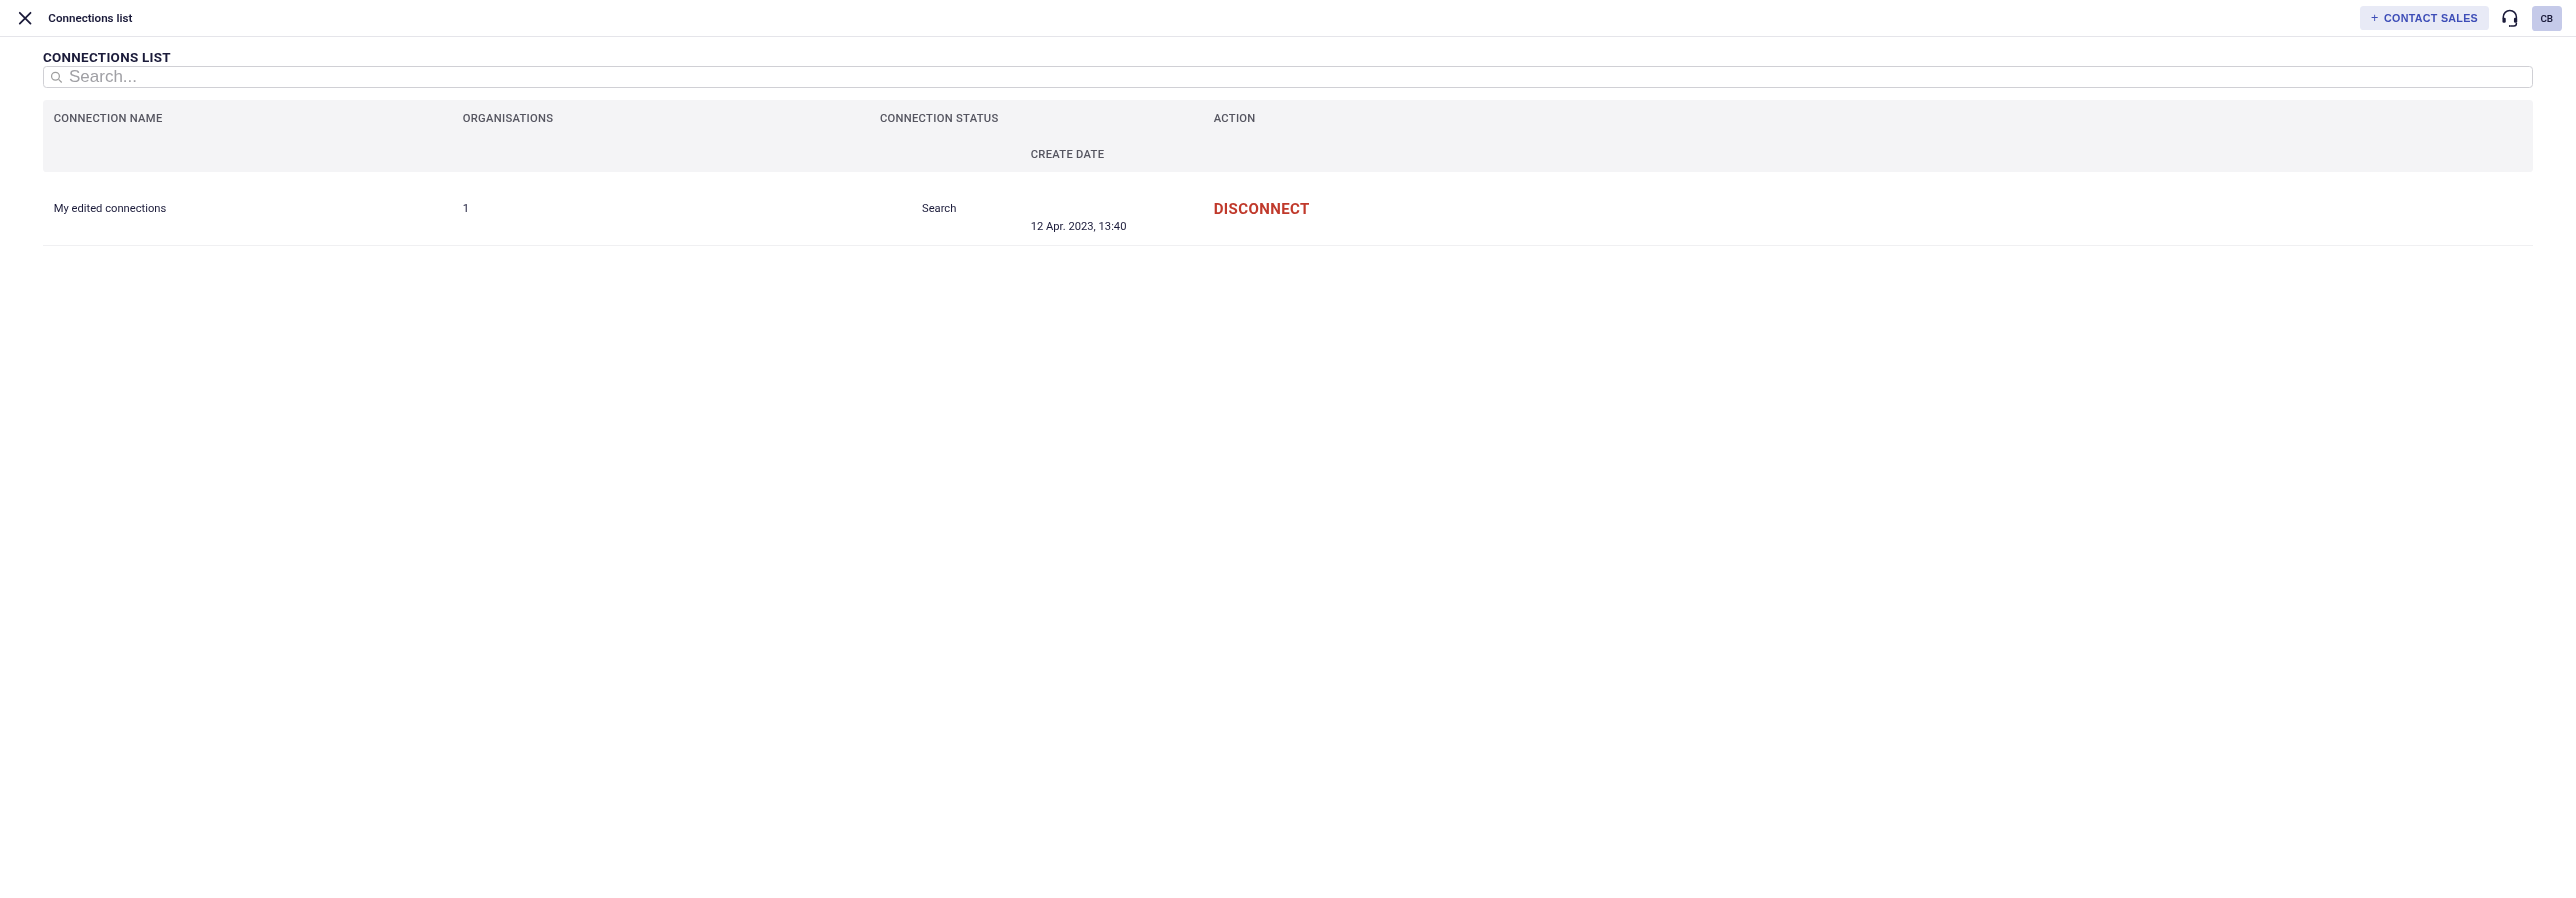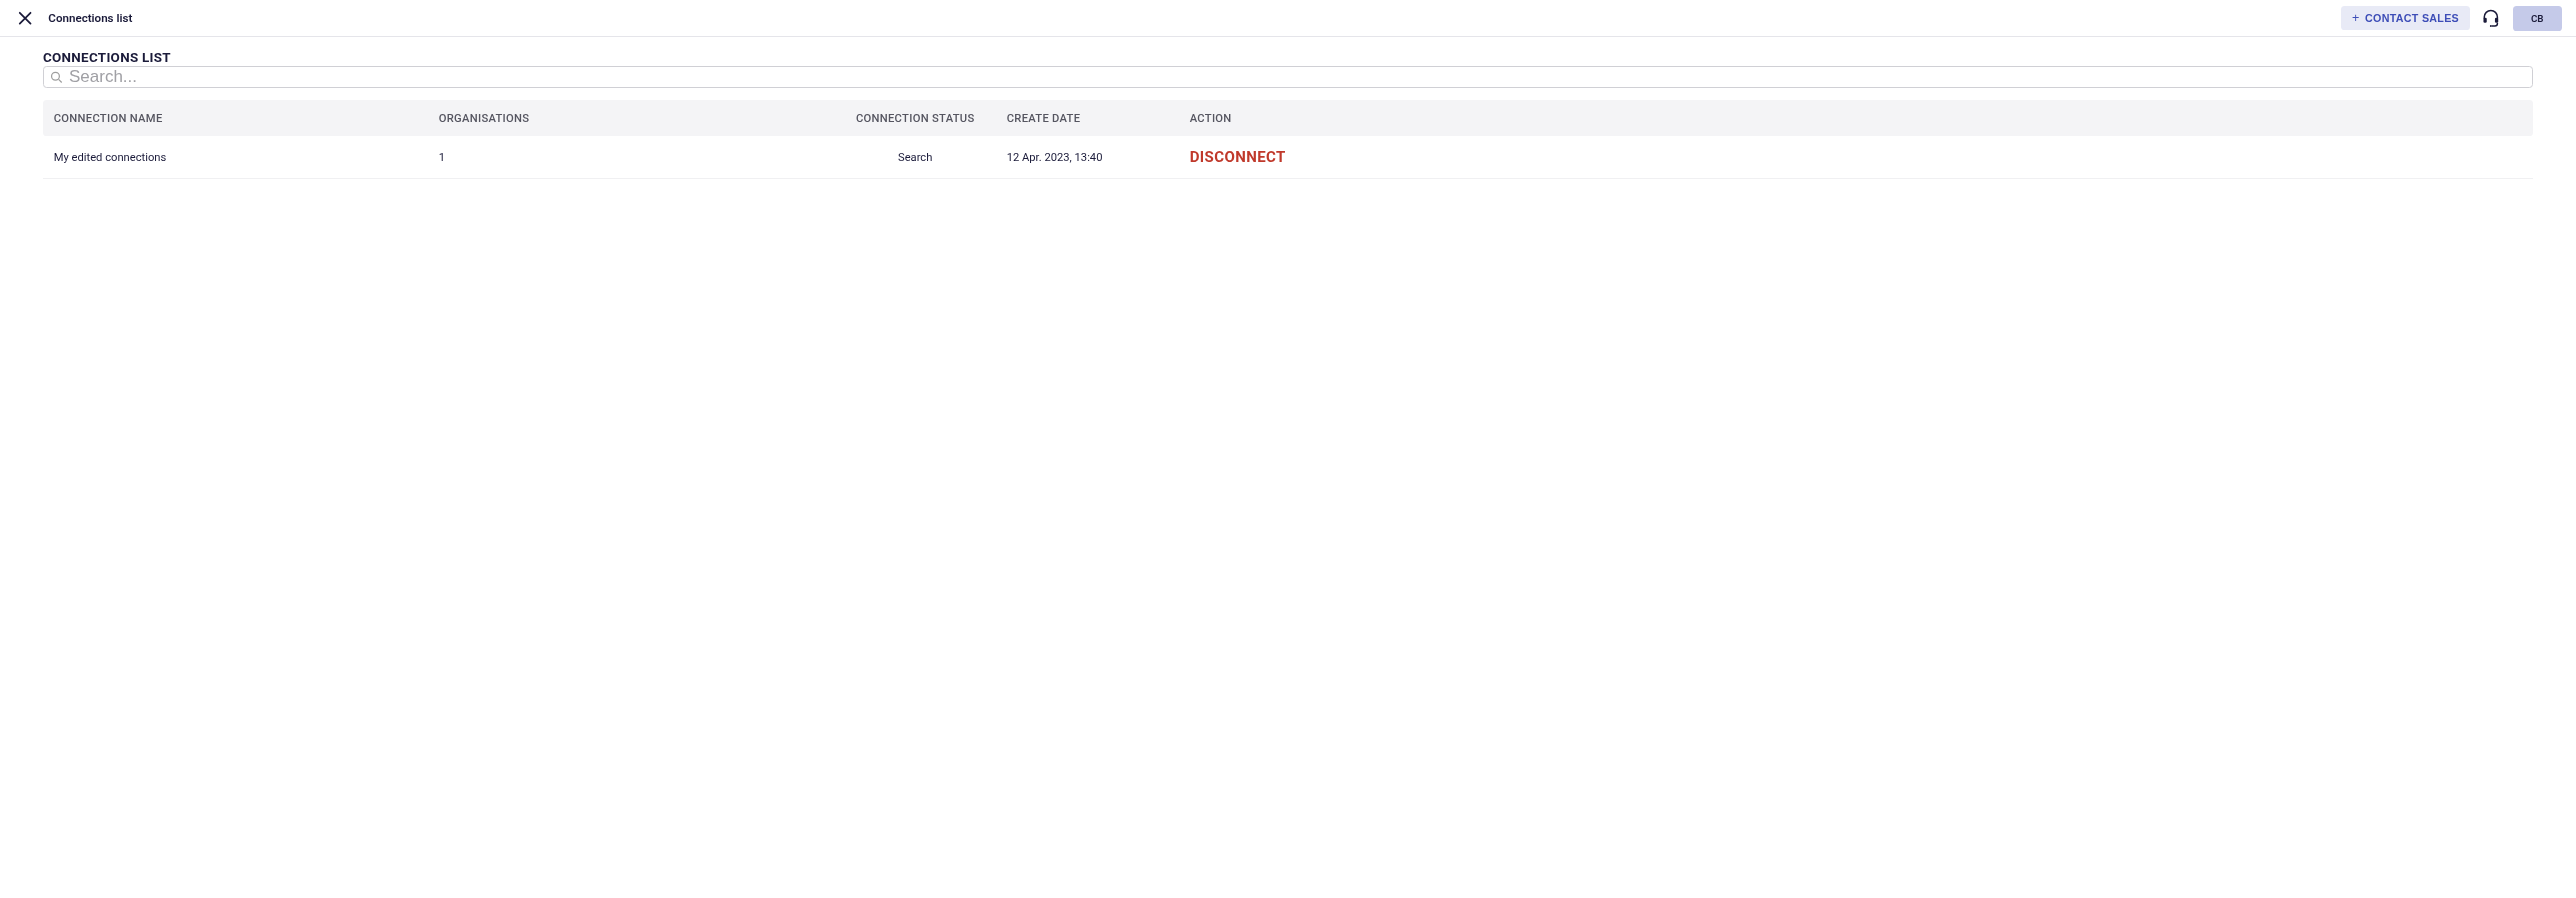--- a/index.html
+++ b/index.html
@@ -66,21 +66,21 @@
     .headset-btn {
       width: 25px;
       height: 25px;
       display: flex;
       align-items: center;
       justify-content: center;
       cursor: pointer;
       color: #1b1b3a;
     }
     .avatar {
-      width: 49px;
+      width: 30px;
       height: 25px;
       background: #c5cae9;
       border-radius: 3.6px;
       display: flex;
       align-items: center;
       justify-content: center;
       font-size: 9.8px;
       font-weight: 600;
       color: #1b1b3a;
       cursor: pointer;
@@ -140,23 +140,23 @@
     }
     .th, .td {
       font-size: 11.2px;
     }
     .th {
       color: #555560;
       font-weight: 500;
       letter-spacing: 0.3px;
     }
     .col-name { flex: 0 0 385px; }
-    .col-orgs { flex: 0 0 385px; }
+    .col-orgs { flex: 0 0 385px; margin-left: 24px; }
     .col-status { flex: 0 0 183px; text-align: center; }
-    .col-date { flex: 0 0 183px; }
+    .col-date { flex: 0 0 183px; margin-top: 36px; }
     .col-action { flex: 1; }
     .table-row {
       display: flex;
       padding: 11.6px 10.7px;
       border-bottom: 0.9px solid #f0f0f2;
       align-items: center;
     }
     .td {
       color: #1b1b3a;
       font-weight: 400;

